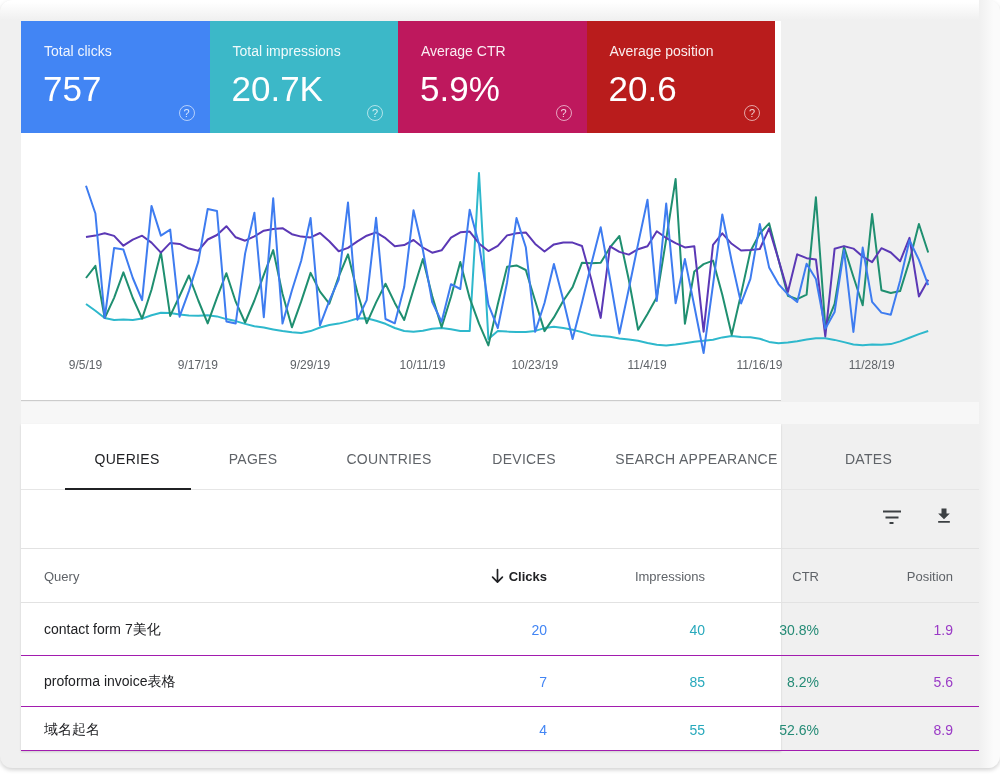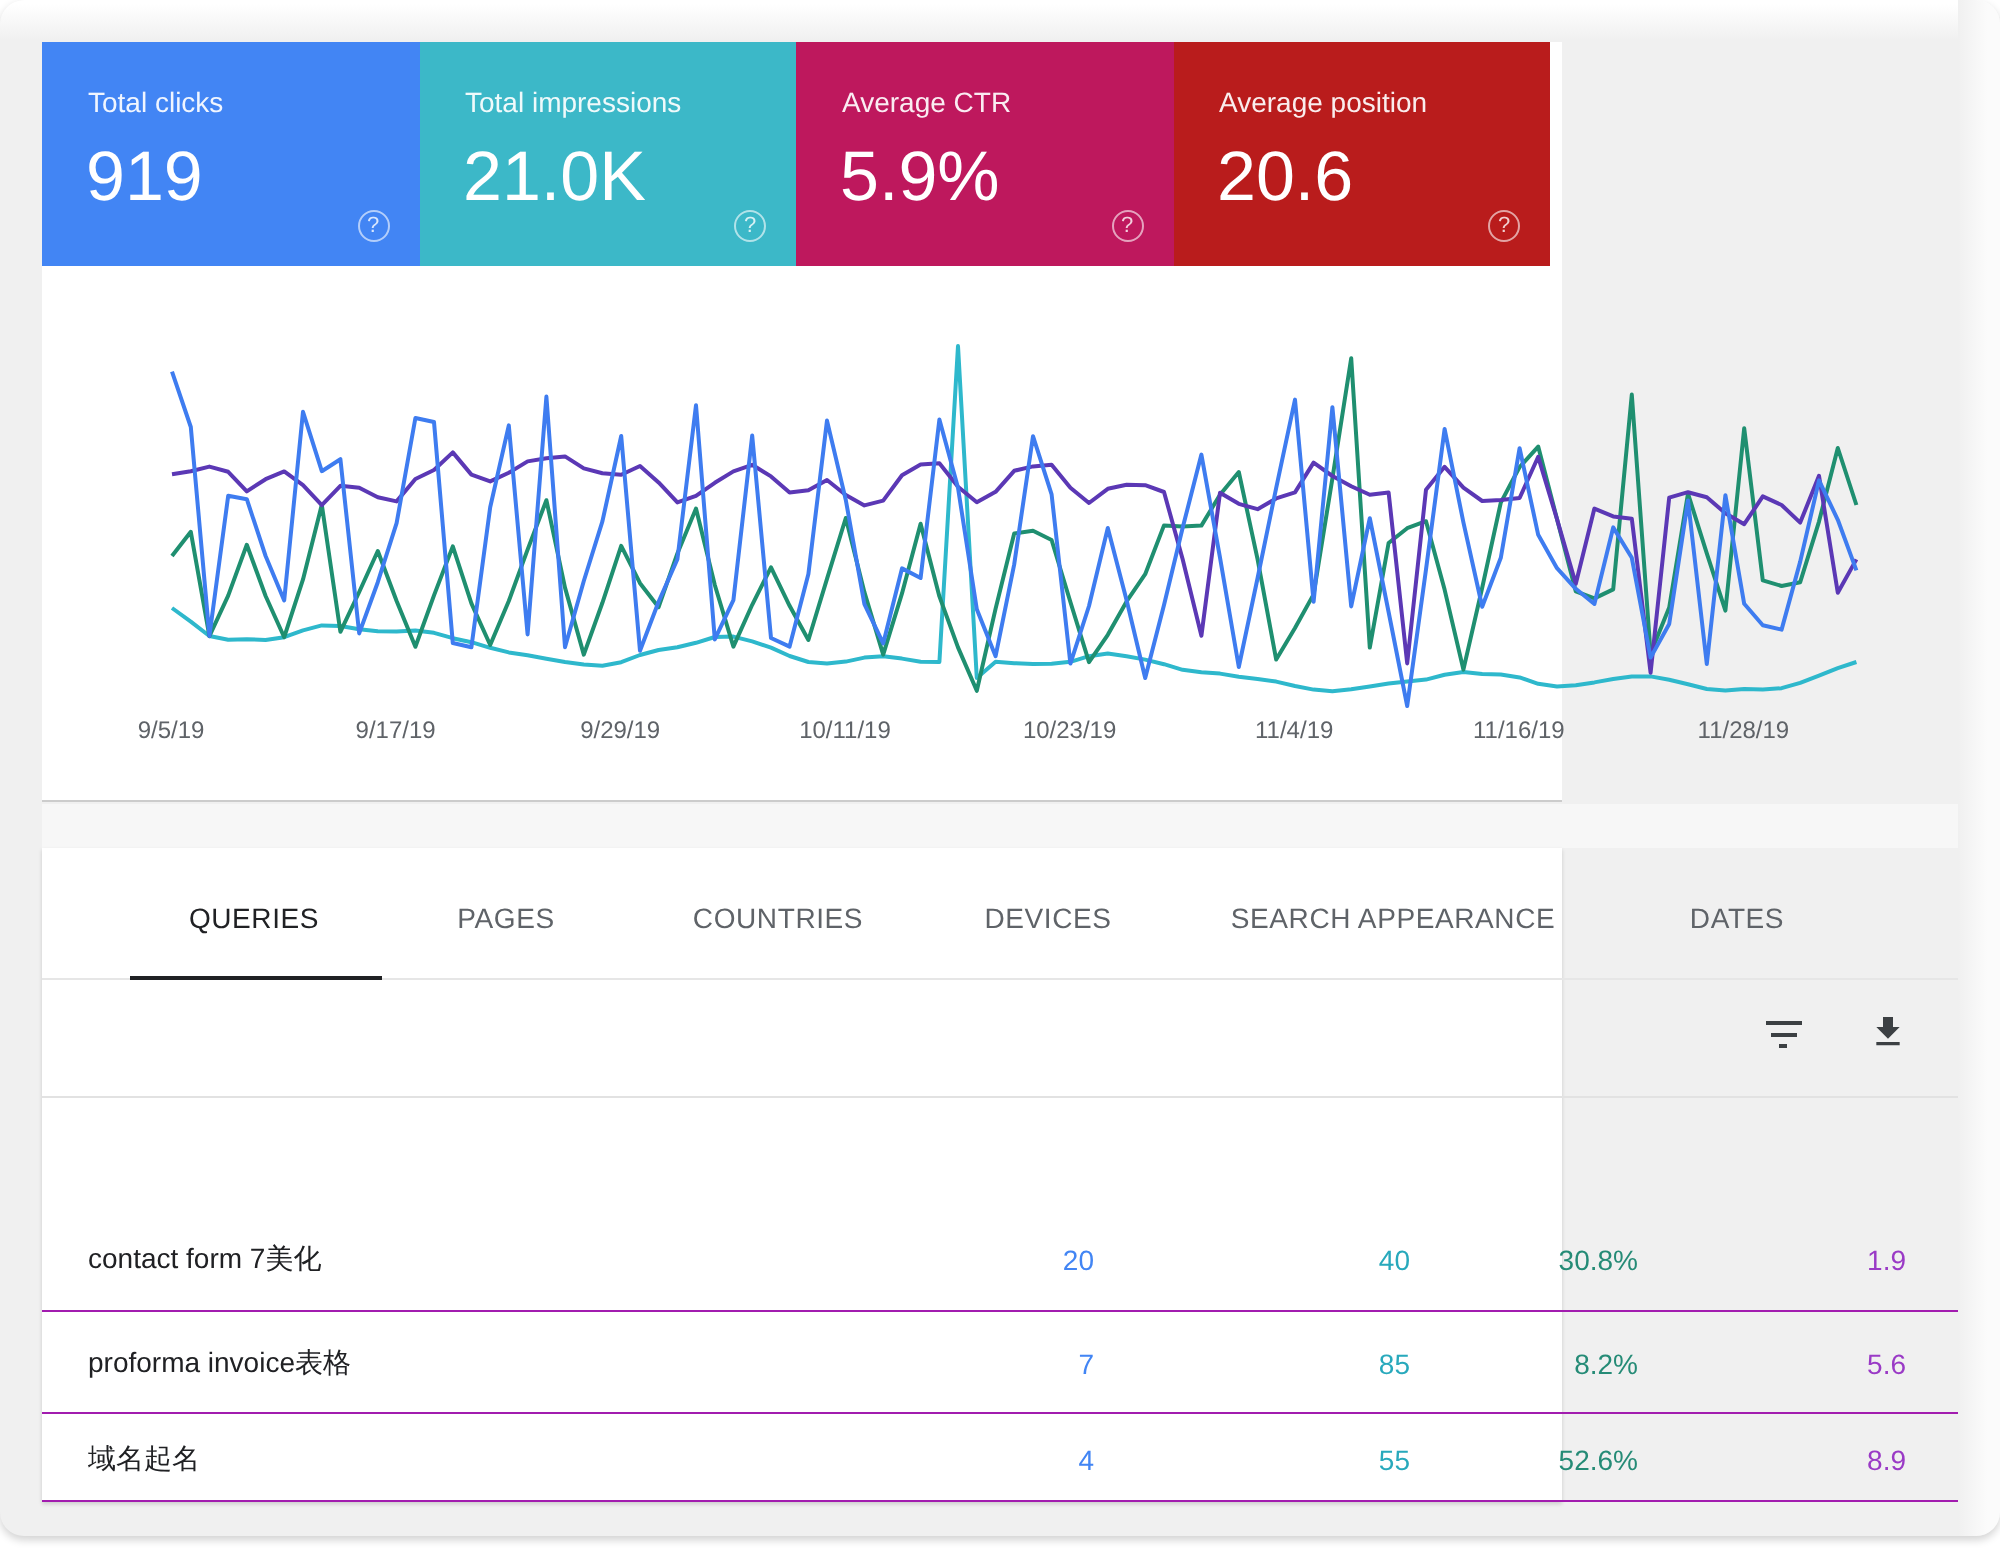--- a/index.html
+++ b/index.html
@@ -32,26 +32,26 @@
 .num.vctr{right:160px;color:#258b76}
 .num.vpos{right:26px;color:#9a3ac6}
 </style></head>
 <body>
 <div class="frame">
 <div class="topfade"></div>
 <div class="rightfade"></div>
 <div class="panel p1">
 <div class="mcard" style="background:#4285f4">
   <div class="mlabel">Total clicks</div>
-  <div class="mvalue">919</div>
+  <div class="mvalue">757</div>
   <div class="qmark">?</div>
 </div>
       <div class="mcard" style="background:#3cb8c8">
   <div class="mlabel">Total impressions</div>
-  <div class="mvalue">21.0K</div>
+  <div class="mvalue">20.7K</div>
   <div class="qmark">?</div>
 </div>
       <div class="mcard" style="background:#be185d">
   <div class="mlabel">Average CTR</div>
   <div class="mvalue">5.9%</div>
   <div class="qmark">?</div>
 </div>
       <div class="mcard" style="background:#b91c1c">
   <div class="mlabel">Average position</div>
   <div class="mvalue">20.6</div>
@@ -83,20 +83,30 @@
         <div class="tab" style="left:847.5px">DATES</div>
         <div class="underline"></div>
       </div>
   <div class="toolbar"></div>
     <svg style="position:absolute;left:860px;top:83px" width="20" height="20" viewBox="0 0 20 20">
         <path d="M2 4.5h18M4.5 10.5h13M8.5 16h4" stroke="#3c4043" stroke-width="2" fill="none"></path>
       </svg>
     <svg style="position:absolute;left:913px;top:82px" width="20" height="20" viewBox="0 0 24 24">
         <path fill="#3c4043" d="M19 9h-4V3H9v6H5l7 7 7-7zM5 18v2h14v-2H5z"></path>
       </svg>
+  <div class="thead">
+    <span class="hq">Query</span>
+    <span class="hr1">Clicks</span>
+    <svg style="position:absolute;left:468px;top:19px" width="17" height="17" viewBox="0 0 17 17">
+          <path d="M8.5 1.5v12M3.6 9.2l4.9 4.9 4.9-4.9" stroke="#202124" stroke-width="1.7" fill="none" stroke-linecap="round" stroke-linejoin="round"></path>
+        </svg>
+    <span class="num" style="right:274px">Impressions</span>
+    <span class="num" style="right:160px">CTR</span>
+    <span class="num" style="right:26px">Position</span>
+  </div>
 <div class="trow" style="top:179px;height:53px">
   <span class="qcell">contact form 7美化</span>
   <span class="num vclick">20</span>
   <span class="num vimp">40</span>
   <span class="num vctr">30.8%</span>
   <span class="num vpos">1.9</span>
 </div>
       <div class="trow" style="top:232px;height:51px">
   <span class="qcell">proforma invoice表格</span>
   <span class="num vclick">7</span>

